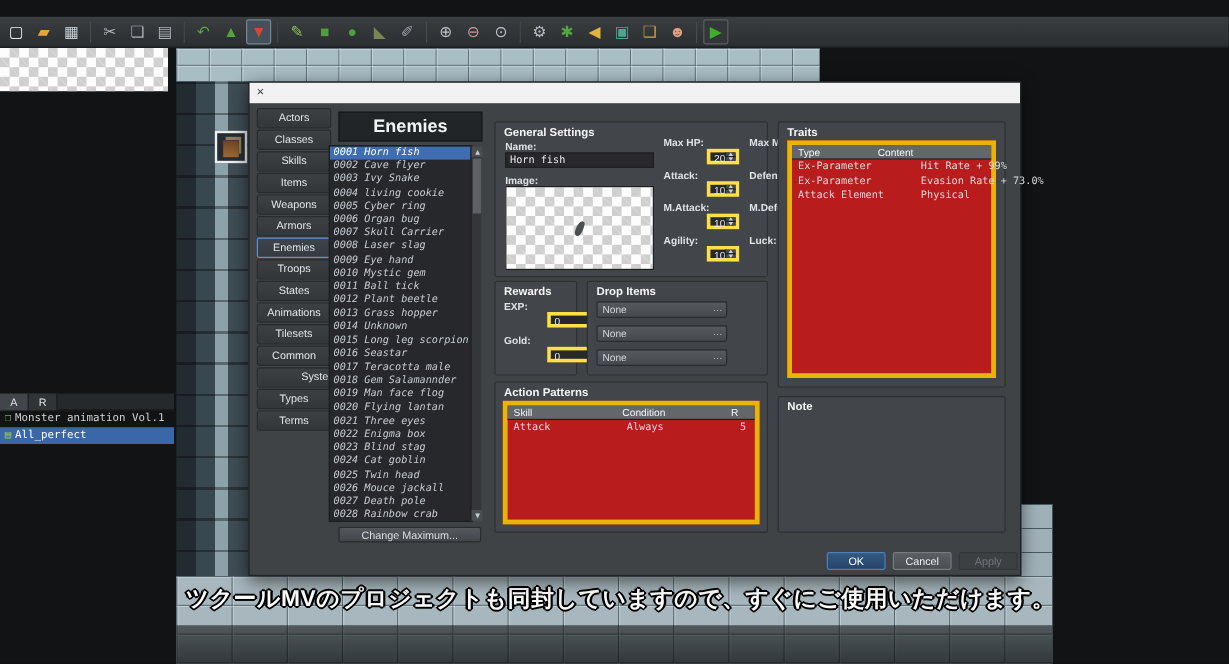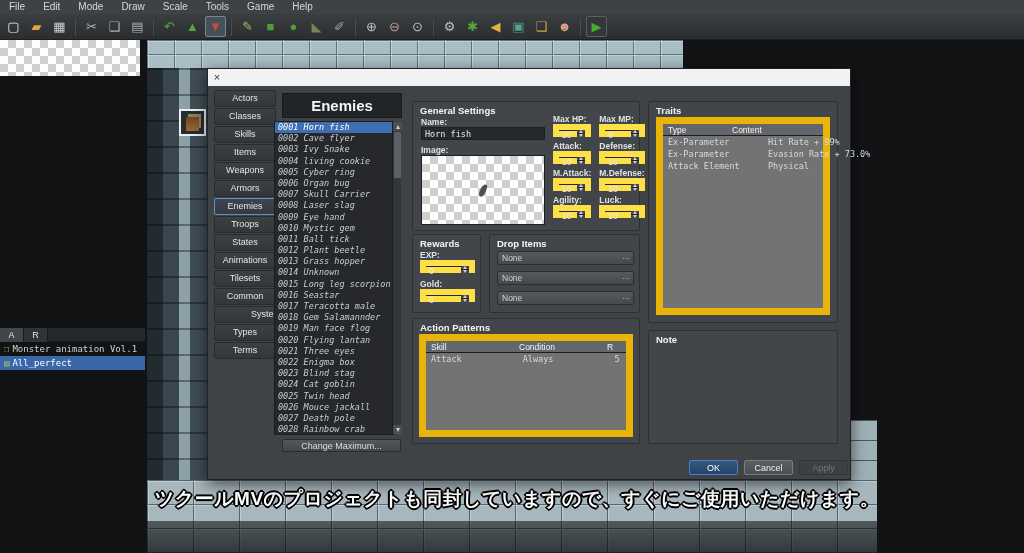--- a/index.html
+++ b/index.html
@@ -95,21 +95,21 @@
   #scr-thumb{position:absolute;left:1px;top:10px;width:7px;height:46px;background:#5d6165;border-radius:1px;}
   #change-max{left:74px;top:370px;width:119px;height:13px;background:linear-gradient(#54585c,#43474b);
     border:1px solid #2a2d2f;border-radius:2px;color:#dcdfe1;font-size:9px;text-align:center;line-height:12px;}
 
   
   .group{position:absolute;background:#42464a;border:1px solid #2e3133;border-radius:2px;}
   .g-title{position:absolute;left:7px;top:3px;font-size:9.5px;font-weight:bold;color:#f4f5f6;}
   .lbl{font-size:8.5px;font-weight:bold;color:#dfe3e6;}
   .tinput{background:#26282b;border:1px solid #1d1f21;color:#e8ebed;font-size:8.5px;
     font-family:"DejaVu Sans Mono",monospace;line-height:12px;padding:0 3px;}
-  .spin{display:flex;background:#26282b;border:6px solid #fde047;height:13px;}
+  .spin{display:flex;background:#26282b;border:3px solid #fde047;height:13px;margin-left:36px;}
   .spin-val{flex:1;color:#e8ebed;font-size:8.5px;line-height:11px;padding-left:3px;}
   .spin-btns{width:9px;display:flex;flex-direction:column;border-left:1px solid #1d1f21;}
   .spin-btns i{flex:1;display:flex;align-items:center;justify-content:center;background:#45494d;}
   .spin-btns i + i{border-top:1px solid #1d1f21;}
   .s-up{width:0;height:0;border-left:2px solid transparent;border-right:2px solid transparent;border-bottom:3px solid #cdd2d6;}
   .s-dn{width:0;height:0;border-left:2px solid transparent;border-right:2px solid transparent;border-top:3px solid #cdd2d6;}
 
   
   #gs-name-label{left:8px;top:15px;}
   #gs-name-input{position:absolute;left:8px;top:25px;width:124px;height:13px;}
@@ -117,27 +117,27 @@
   #gs-image-box{position:absolute;left:8px;top:53px;width:124px;height:70px;border:1px solid #1d1f21;}
   #gs-fish{position:absolute;left:58px;top:28px;width:6px;height:13px;background:#4c4f52;
     border-radius:70% 30% 60% 40%;transform:rotate(18deg);}
   #gs-stats{position:absolute;left:140px;top:12px;right:7px;display:grid;
     grid-template-columns:1fr 1fr;column-gap:8px;row-gap:4px;}
   .stat .lbl{display:block;height:10px;}
 
   
   #rw-exp-label{left:7px;top:15px;}   #rw-exp{position:absolute;left:7px;top:25px;width:55px;}
   #rw-gold-label{left:7px;top:44px;}  #rw-gold{position:absolute;left:7px;top:54px;width:55px;}
-  .drop-row{position:absolute;left:7px;width:137px;height:14px;background:linear-gradient(#565a5e,#45494d);
+  .drop-row{position:absolute;left:7px;width:109px;height:14px;background:linear-gradient(#565a5e,#45494d);
     border:1px solid #2b2e30;border-radius:2px;display:flex;align-items:center;}
   .drop-row .dval{flex:1;font-size:8.5px;color:#d3d7da;padding-left:4px;}
   .drop-row .dmore{width:14px;font-size:8px;color:#c3c7ca;text-align:center;}
 
   
-  .ttable{position:absolute;background:#737373;border:7px solid #eab308;}
+  .ttable{position:absolute;background:#b91c1c;border:4px solid #eab308;}
   .thead{display:flex;height:12px;background:#63676b;border-bottom:1px solid #1b1d1f;}
   .thead .th{font-size:8.5px;color:#f5f6f7;line-height:12px;padding-left:5px;}
   .trow{display:flex;height:12px;gap:36px;}
   .trow .td{font-size:8.5px;color:#d6dadd;line-height:12px;padding-left:5px;white-space:nowrap;
     font-family:"DejaVu Sans Mono",monospace;}
   .c-skill{width:44%;} .c-cond{width:44%;} .c-r{width:12%;}
   .c-type{width:40%;} .c-content{width:60%;}
 
   
   #note-area{position:absolute;left:7px;top:15px;right:7px;bottom:7px;background:#26282b;
@@ -148,33 +148,20 @@
   .dbtn{position:absolute;top:391px;width:49px;height:15px;font-size:9px;text-align:center;line-height:14px;border-radius:2px;}
   #btn-ok{left:481px;background:linear-gradient(#33587e,#27436b);border:1px solid #4d80c0;color:#fff;}
   #btn-cancel{left:536px;background:linear-gradient(#5b5f63,#4b4f53);border:1px solid #797c7f;color:#eceeef;}
   #btn-apply{left:591px;background:#3c4043;border:1px solid #333639;color:#73777b;}
 </style>
 </head>
 <body>
 
 <div id="stage">
 
-  <div id="menubar" class="abs">
-    <div style="display:flex;">
-
-    <span class="menu-item">File</span>
-        <span class="menu-item">Edit</span>
-        <span class="menu-item">Mode</span>
-        <span class="menu-item">Draw</span>
-        <span class="menu-item">Scale</span>
-        <span class="menu-item">Tools</span>
-        <span class="menu-item">Game</span>
-        <span class="menu-item">Help</span>
-      </div>
-  </div>
 
   <div id="toolbar" class="abs">
     <div style="display:flex;align-items:center;">
 
     <span class="tbi" style="color: rgb(232, 234, 236);">▢</span>
         <span class="tbi" style="color: rgb(232, 163, 61);">▰</span>
         <span class="tbi" style="color: rgb(199, 208, 214);">▦</span>
         <span class="tb-sep"></span>
         <span class="tbi" style="color: rgb(170, 178, 184);">✂</span>
         <span class="tbi" style="color: rgb(170, 178, 184);">❏</span>

